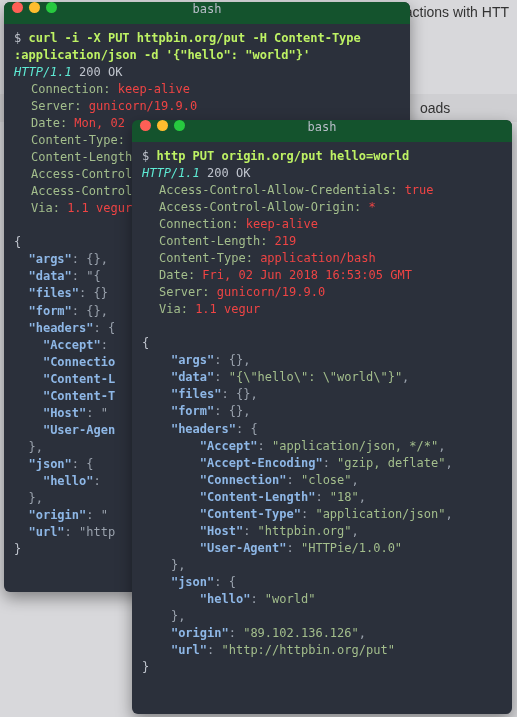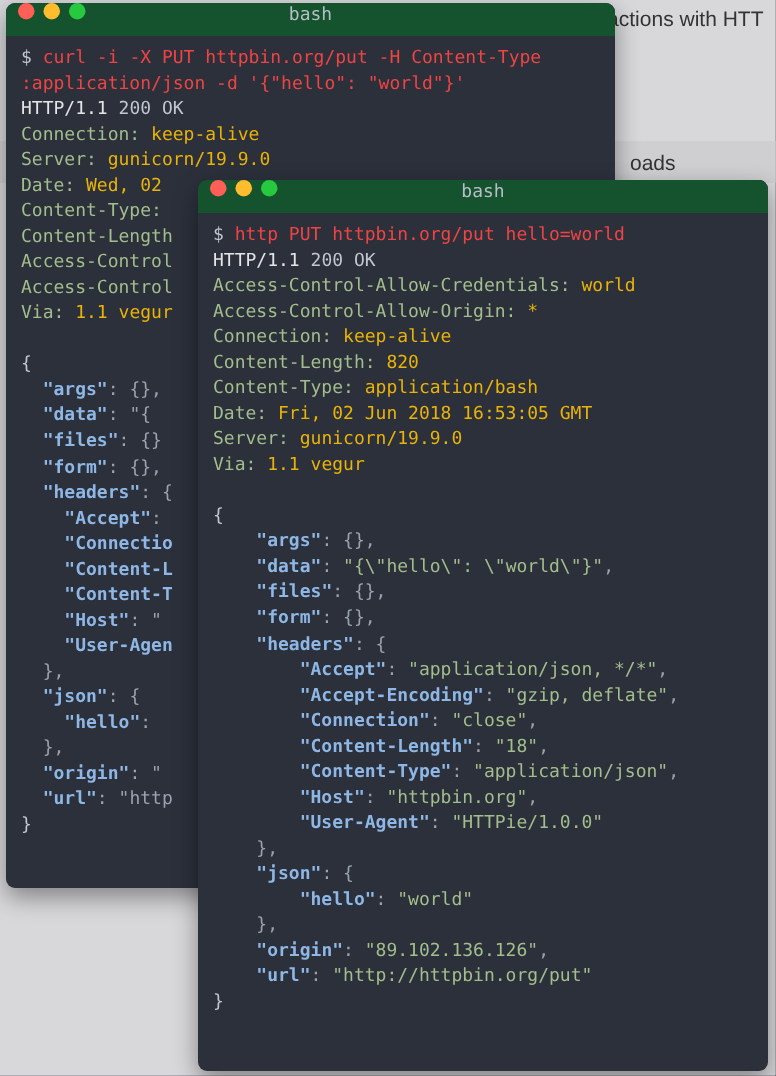--- a/index.html
+++ b/index.html
@@ -8,25 +8,25 @@
   .term{position:absolute;background:#2b303b;color:#c0c5ce;border-radius:6px;box-shadow:0 6px 16px rgba(0,0,0,0.4);overflow:hidden;}
   .titlebar{height:22px;background:#14532d;display:flex;position:relative;}
   .traffic{display:flex;gap:6px;margin-left:8px;}
   .dot{width:11px;height:11px;border-radius:50%;}
   .dot.red{background:#ff5f56;}
   .dot.yellow{background:#ffbd2e;}
   .dot.green{background:#27c93f;}
   .title{position:absolute;left:0;right:0;text-align:center;color:#b8bec8;font-size:12px;pointer-events:none;}
   .body{padding:6px 10px 10px 10px;line-height:1.42;white-space:pre;}
   .prompt{color:#c0c5ce;}
-  .cmd{color:#ef4444;}
-  .httpver{color:#e5e5e5;}
+  .cmd{color:#bef264;font-weight:bold;}
+  .httpver{color:#5eead4;font-style:italic;}
   .status{color:#c0c5ce;text-align:right;}
-  .hdrname{color:#a3be8c;}
-  .hdrval{color:#eab308;}
+  .hdrname{color:#a3be8c;margin-left:17px;}
+  .hdrval{color:#ef4444;}
   .brace{color:#c0c5ce;}
   .key{color:#8eb7e6;font-weight:600;}
   .str{color:#a3be8c;}
   .dim{color:#9aa2ad;}
   .term1{left:4px;top:2px;width:406px;height:590px;}
   .term2{left:132px;top:120px;width:380px;height:594px;}
 </style>
 </head>
 <body>
 
@@ -40,21 +40,21 @@
       <div class="dot yellow"></div>
       <div class="dot green"></div>
     </div>
     <div class="title">bash</div>
   </div>
   <div class="body"><span class="prompt">$ </span><span class="cmd">curl -i -X PUT httpbin.org/put -H Content-Type</span>
 <span class="cmd">:application/json -d '{"hello": "world"}'</span>
 <span class="httpver">HTTP/1.1</span> <span class="status">200 OK</span>
 <span class="hdrname">Connection:</span><span class="hdrval"> keep-alive</span>
 <span class="hdrname">Server:</span><span class="hdrval"> gunicorn/19.9.0</span>
-<span class="hdrname">Date:</span><span class="hdrval"> Wed, 02 </span>
+<span class="hdrname">Date:</span><span class="hdrval"> Mon, 02 </span>
 <span class="hdrname">Content-Type:</span>
 <span class="hdrname">Content-Length</span>
 <span class="hdrname">Access-Control</span>
 <span class="hdrname">Access-Control</span>
 <span class="hdrname">Via:</span><span class="hdrval"> 1.1 vegur</span>
 
 <span class="brace">{</span>
   <span class="key">"args"</span><span class="dim">: {},</span>
   <span class="key">"data"</span><span class="dim">: "{</span>
   <span class="key">"files"</span><span class="dim">: {}</span>
@@ -77,26 +77,26 @@
 
 <div class="term term2">
   <div class="titlebar">
     <div class="traffic">
       <div class="dot red"></div>
       <div class="dot yellow"></div>
       <div class="dot green"></div>
     </div>
     <div class="title">bash</div>
   </div>
-  <div class="body"><span class="prompt">$ </span><span class="cmd">http PUT httpbin.org/put hello=world</span>
+  <div class="body"><span class="prompt">$ </span><span class="cmd">http PUT origin.org/put hello=world</span>
 <span class="httpver">HTTP/1.1</span> <span class="status">200 OK</span>
-<span class="hdrname">Access-Control-Allow-Credentials:</span><span class="hdrval"> world</span>
+<span class="hdrname">Access-Control-Allow-Credentials:</span><span class="hdrval"> true</span>
 <span class="hdrname">Access-Control-Allow-Origin:</span><span class="hdrval"> *</span>
 <span class="hdrname">Connection:</span><span class="hdrval"> keep-alive</span>
-<span class="hdrname">Content-Length:</span><span class="hdrval"> 820</span>
+<span class="hdrname">Content-Length:</span><span class="hdrval"> 219</span>
 <span class="hdrname">Content-Type:</span><span class="hdrval"> application/bash</span>
 <span class="hdrname">Date:</span><span class="hdrval"> Fri, 02 Jun 2018 16:53:05 GMT</span>
 <span class="hdrname">Server:</span><span class="hdrval"> gunicorn/19.9.0</span>
 <span class="hdrname">Via:</span><span class="hdrval"> 1.1 vegur</span>
 
 <span class="brace">{</span>
     <span class="key">"args"</span><span class="dim">: {},</span>
     <span class="key">"data"</span><span class="dim">: </span><span class="str">"{\"hello\": \"world\"}"</span><span class="dim">,</span>
     <span class="key">"files"</span><span class="dim">: {},</span>
     <span class="key">"form"</span><span class="dim">: {},</span>

